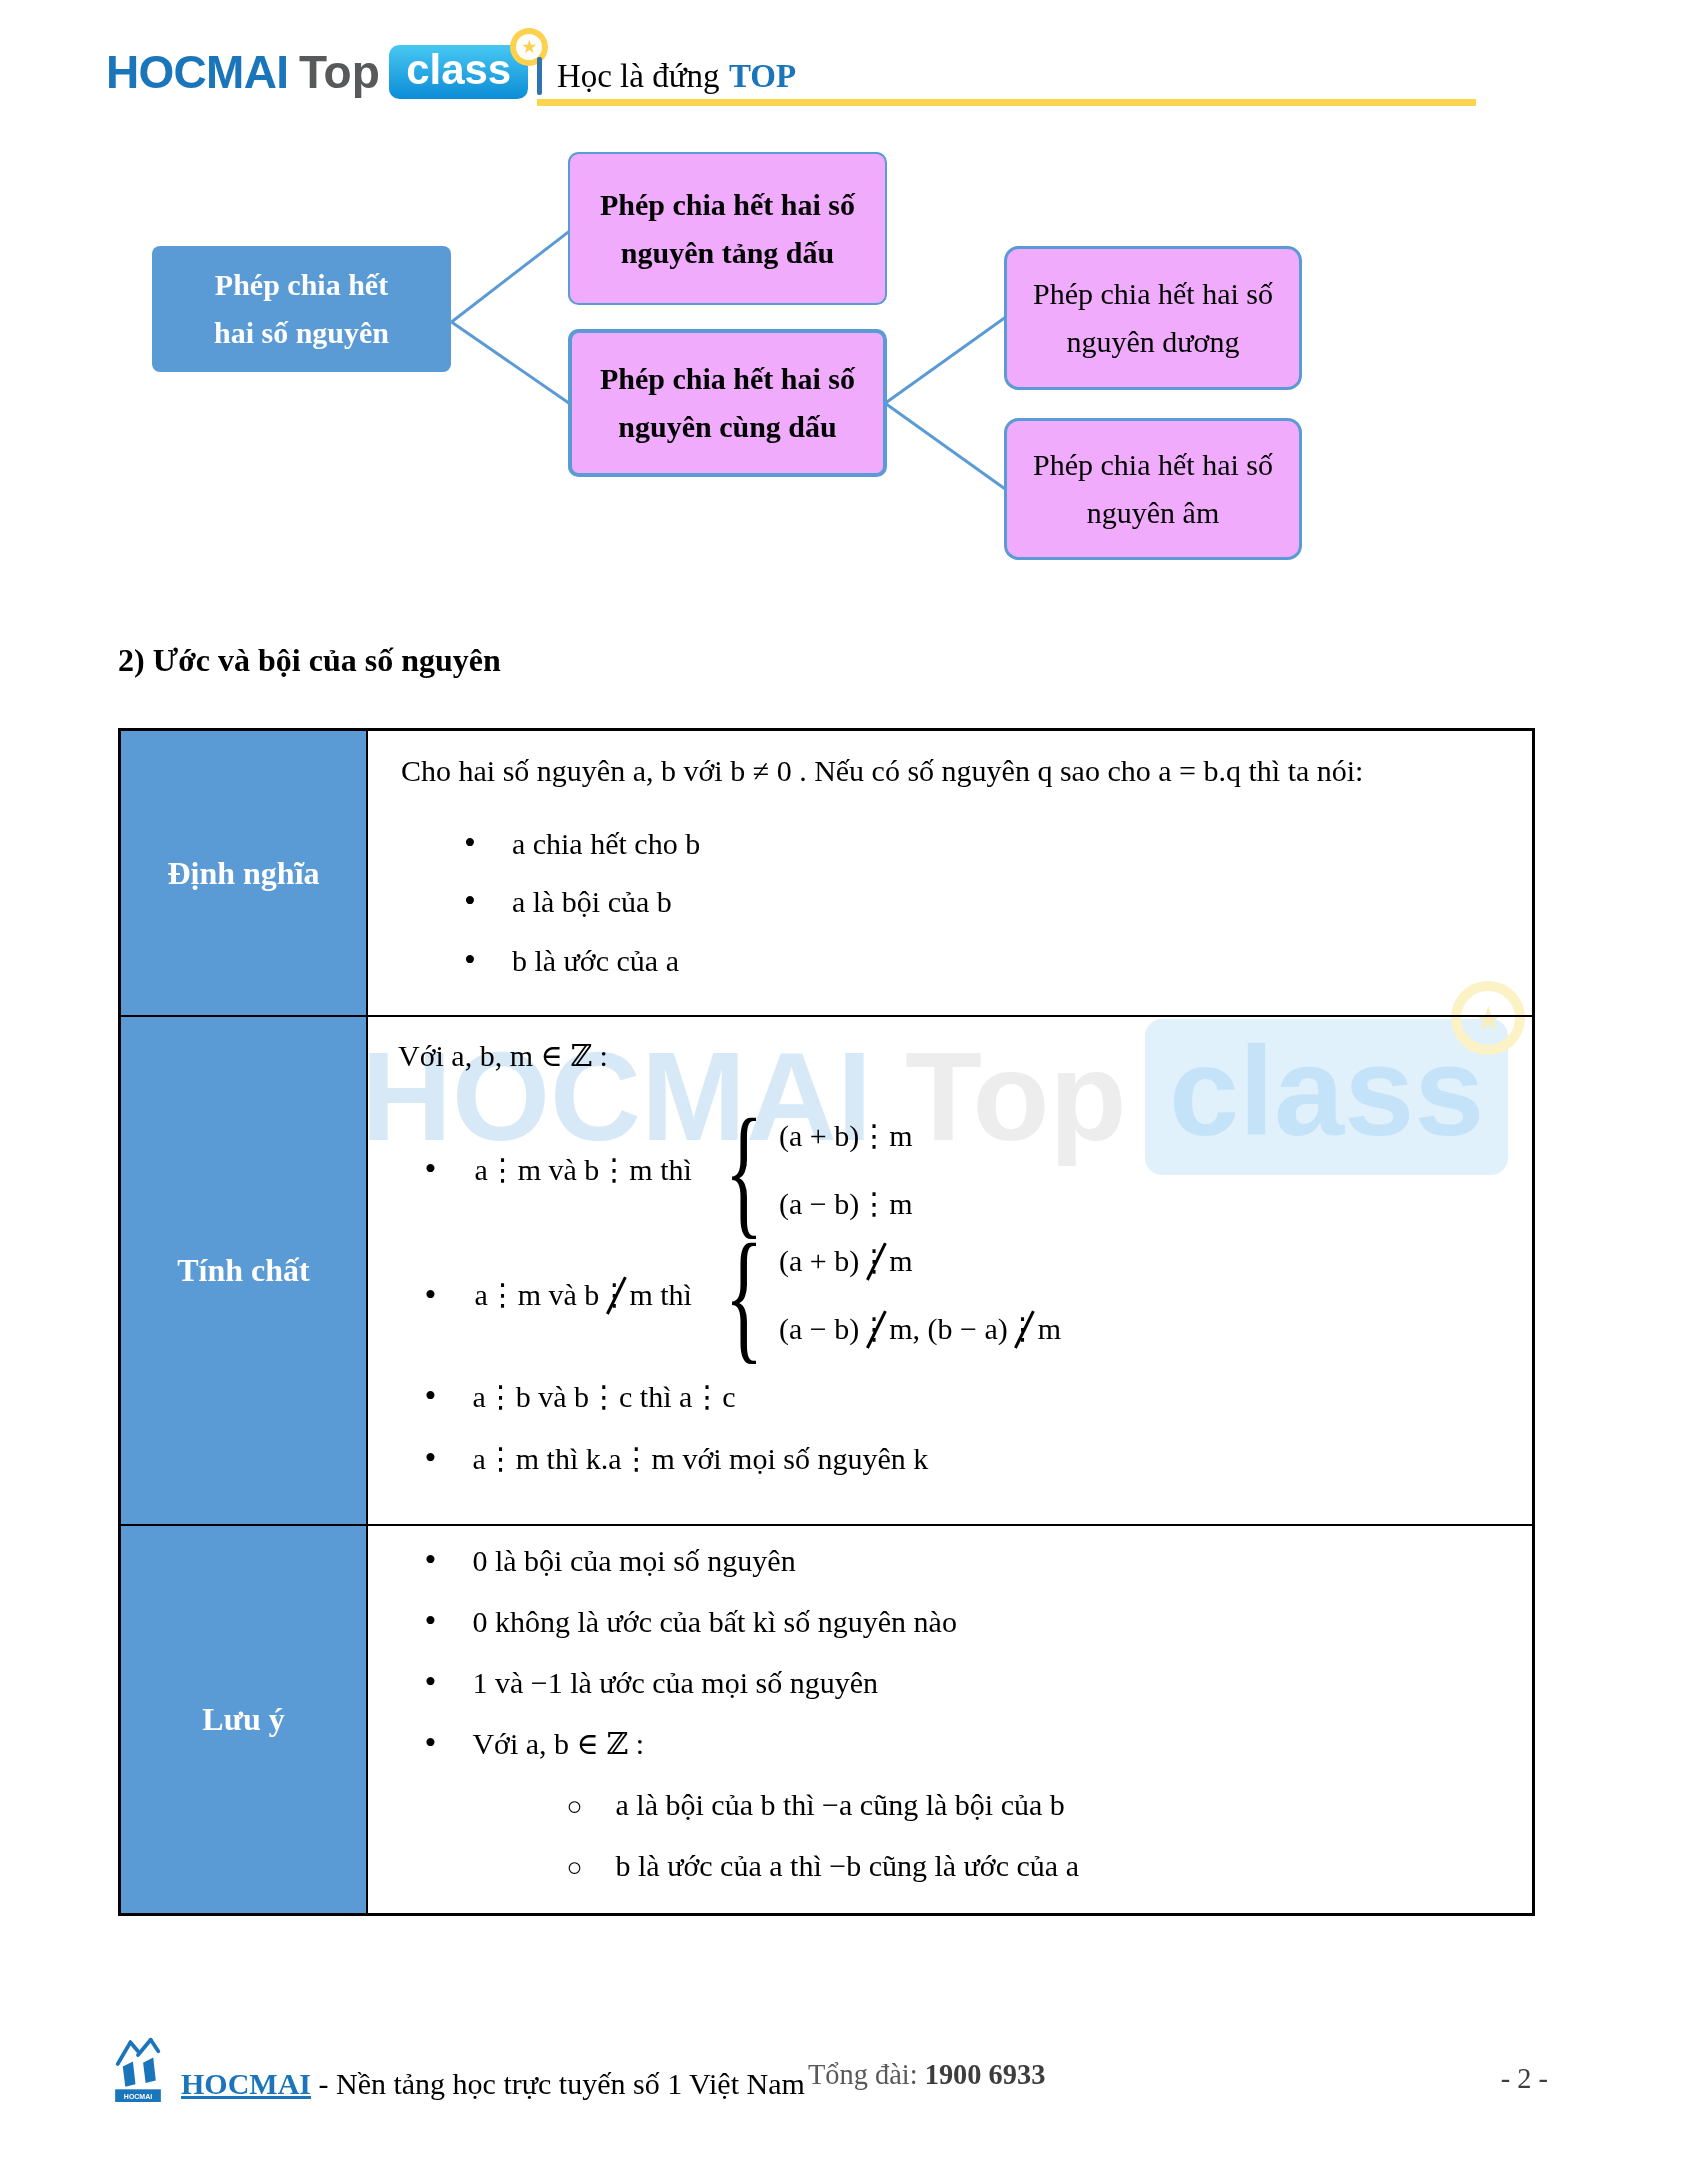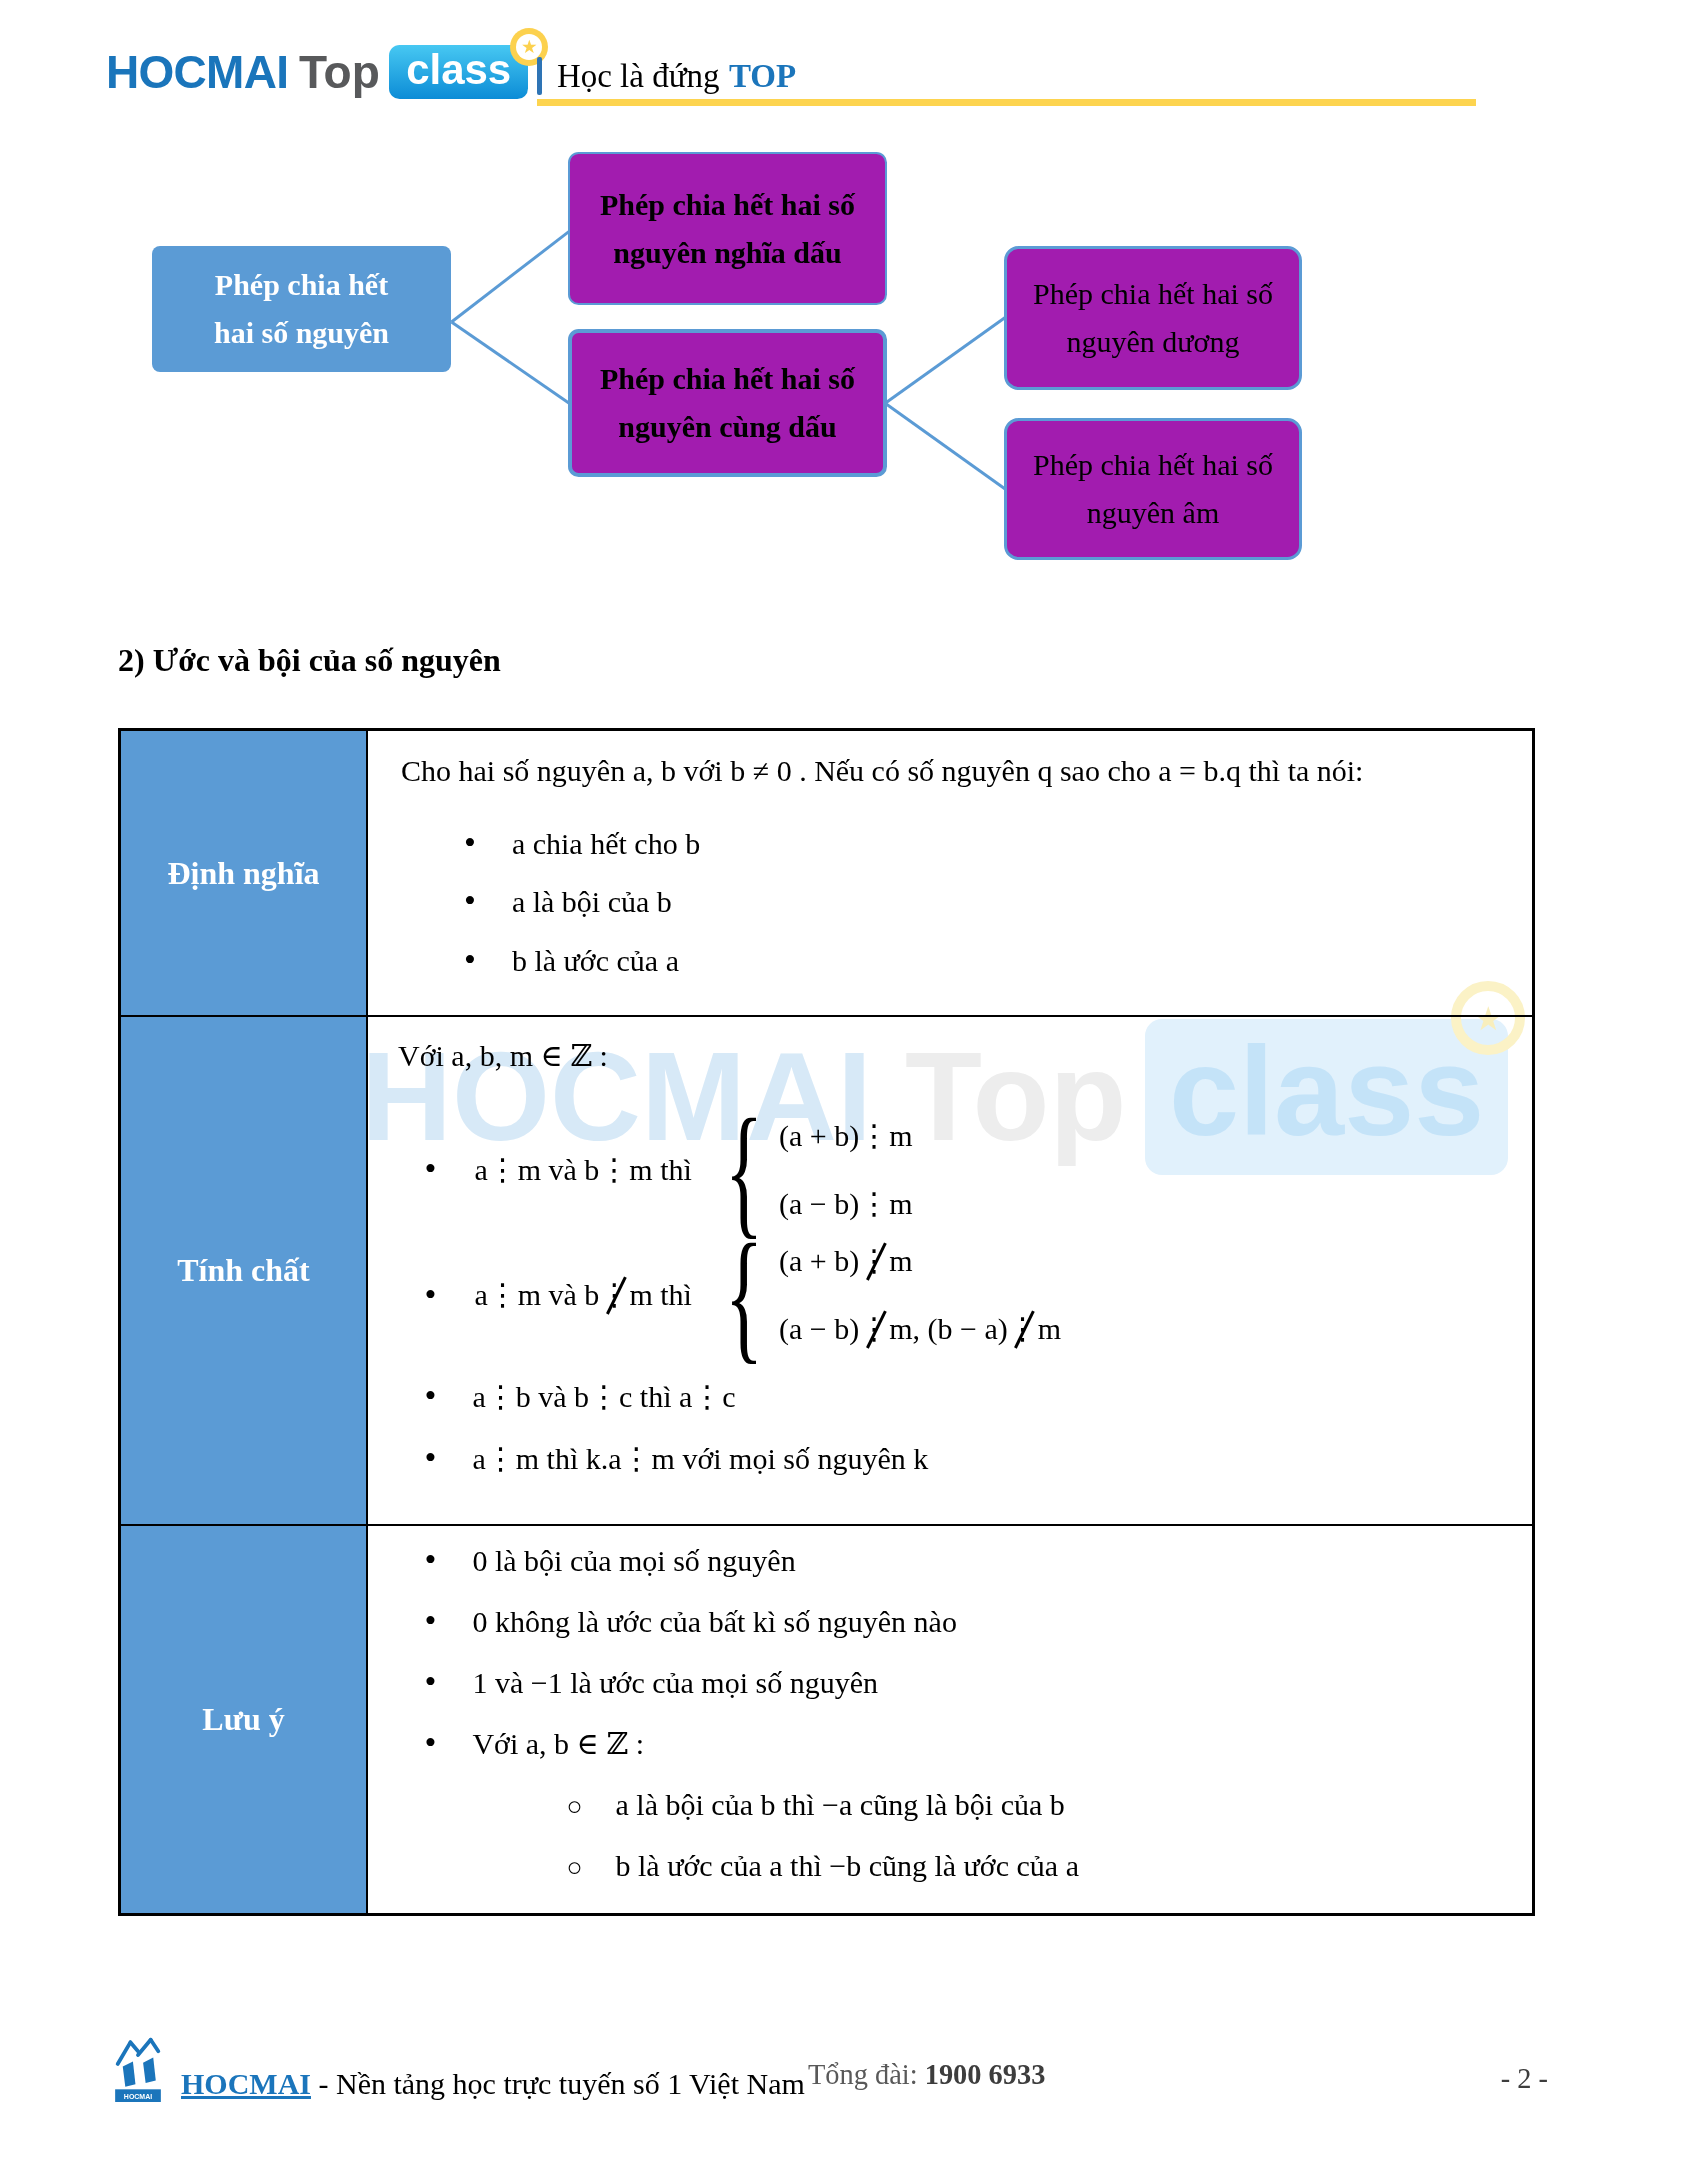--- a/index.html
+++ b/index.html
@@ -27,21 +27,21 @@
     display:flex; align-items:center; justify-content:center; color:#fcd14e; font-size:18.5px; line-height:1; }
   .tagline { left:537px; top:57px; display:flex; align-items:center; font-size:33px; }
   .tagline-bar { display:inline-block; width:5.3px; height:38px; background:#2e74b5; border-radius:2px; margin-right:14.6px;
     color:transparent; overflow:hidden; }
   .tagline-top { color:#1b75bb; font-weight:bold; margin-left:9.3px; }
   .head-rule { left:537px; top:99px; width:939px; height:7.3px; background:#fdd44f; }
 
   
   .connectors { left:0; top:0; width:1687px; height:595px; }
   .dbox { display:flex; flex-direction:column; align-items:center; justify-content:center;
-    text-align:center; font-size:30px; line-height:1.6; background:#a21caf; }
+    text-align:center; font-size:30px; line-height:1.6; background:#f0abfc; }
   .dbox.fill { background:#5b9bd5; color:#fff; font-weight:bold; border-radius:8px; }
   .dbox.b1 { border:2.6px solid #5b9bd5; border-radius:10.6px; font-weight:bold; }
   .dbox.b2 { border:4px solid #5b9bd5; border-radius:10.6px; font-weight:bold; }
   .dbox.b3, .dbox.b4 { border:3.3px solid #5b9bd5; border-radius:14.6px; font-weight:normal; font-size:30px; }
   .root-box { left:152px; top:246px; width:299px; height:126px; }
   .khac-box { left:568px; top:152px; width:319px; height:153px; }
   .cung-box { left:568px; top:329px; width:319px; height:148px; }
   .duong-box{ left:1004px; top:246px; width:298px; height:144px; }
   .am-box   { left:1004px; top:418px; width:298px; height:142px; }
 
@@ -135,21 +135,21 @@
   <line x1="1338" y1="610" x2="1520" y2="480" stroke="#5b9bd5" stroke-width="4.5"></line>
   <line x1="1338" y1="610" x2="1520" y2="740" stroke="#5b9bd5" stroke-width="4.5"></line>
 </svg>
 
 <div class="abs dbox fill root-box">
   <span>Phép chia hết</span>
   <span>hai số nguyên</span>
 </div>
 <div class="abs dbox b1 khac-box">
   <span>Phép chia hết hai số</span>
-  <span>nguyên nghĩa dấu</span>
+  <span>nguyên tảng dấu</span>
 </div>
 <div class="abs dbox b2 cung-box">
   <span>Phép chia hết hai số</span>
   <span>nguyên cùng dấu</span>
 </div>
 <div class="abs dbox b3 duong-box">
   <span>Phép chia hết hai số</span>
   <span>nguyên dương</span>
 </div>
 <div class="abs dbox b4 am-box">

